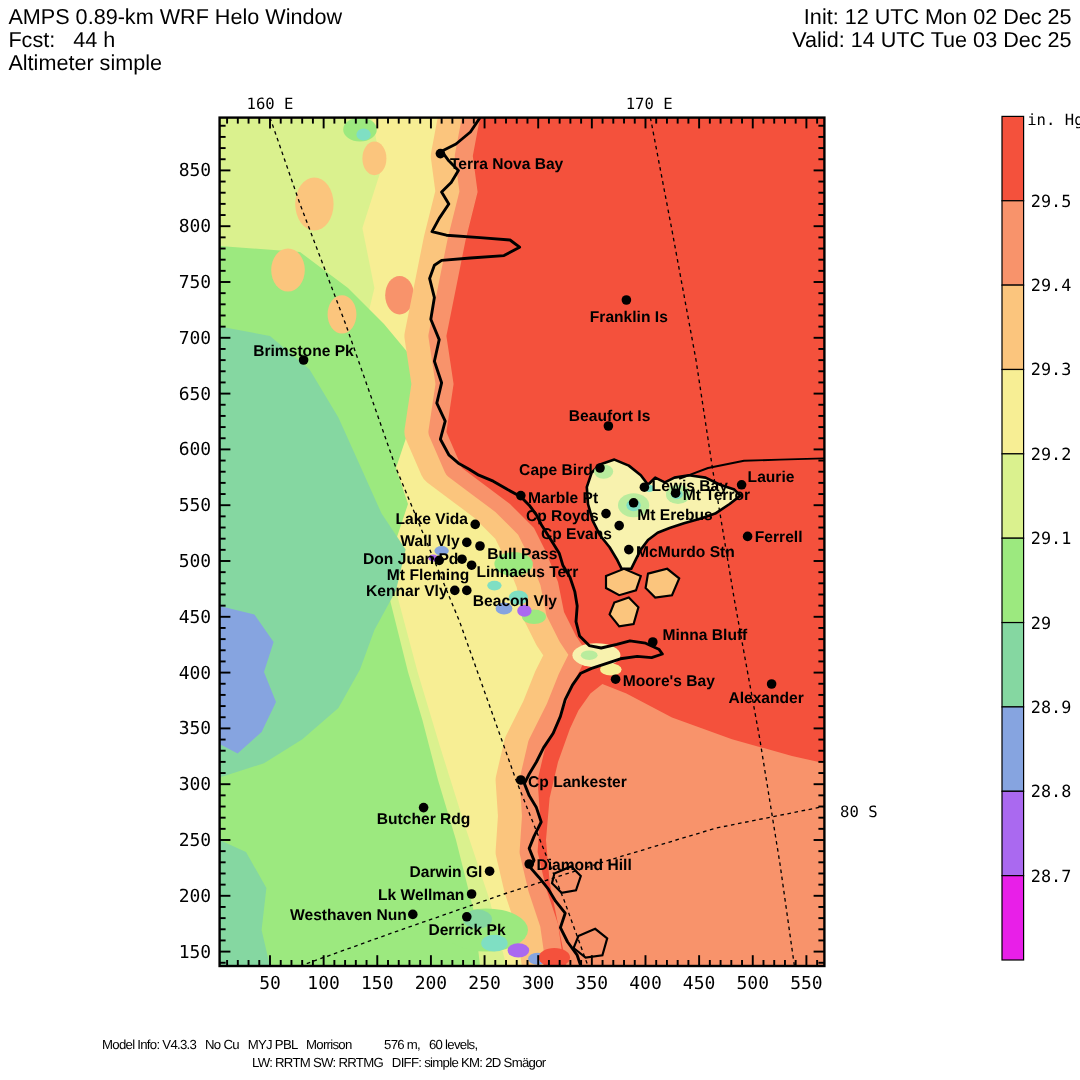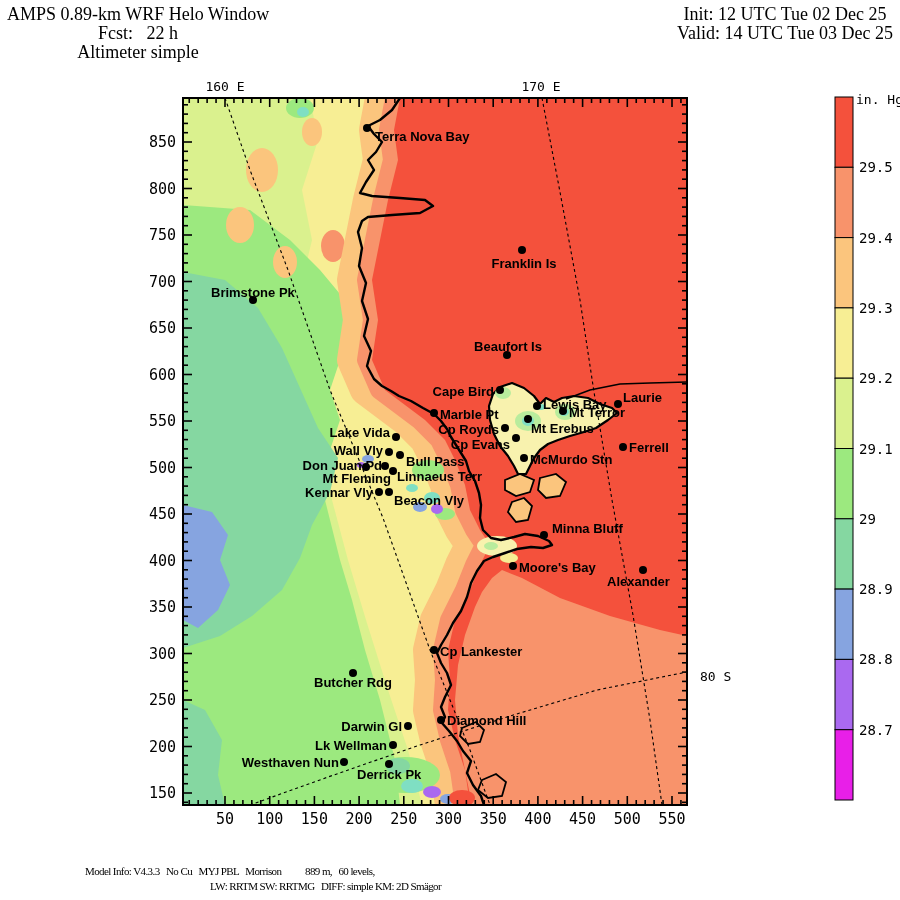--- a/index.html
+++ b/index.html
@@ -1,18 +1,18 @@
 <!DOCTYPE html>
 <html style="--c-red: #f4513c; --c-salmon: #f8936b; --c-orange: #fbc57d; --c-yellow: #f7ee94; --c-yellowgreen: #daf18e; --c-green: #9ce97f; --c-seagreen: #85d7a1; --c-blue: #86a4e0; --c-purple: #aa69f0; --c-magenta: #e81fe8; --c-cream: #f8f2ae; --c-cyan: #7fdfc3; --c-island_green: #b9ec9d;"><head>
 <meta charset="utf-8">
 <style>
   html,body{margin:0;padding:0;background:#fff;}
   .page{position:relative;width:900px;height:900px;background:#ffffff;overflow:hidden;
         font-family:"DejaVu Sans Mono",monospace;}
-  pre{margin:0;font-family:Liberation Serif, serif;color:#000;text-align:center;}
+  pre{margin:0;font-family:Liberation Sans, sans-serif;color:#000;}
   .hdr-left{position:absolute;left:7px;top:5px;font-size:18px;line-height:19px;}
   .hdr-right{position:absolute;right:7px;top:5px;font-size:18px;line-height:19px;text-align:right;}
   .footer1{position:absolute;left:85px;top:865px;font-size:11px;letter-spacing:-0.6px;}
   .footer2{position:absolute;left:210px;top:880px;font-size:11px;letter-spacing:-0.6px;}
   svg text{fill:#000;}
   .tk{stroke:#000;stroke-width:1.6;}
   .frame{fill:none;stroke:#000;stroke-width:2;}
   .axlbl{font:15px "DejaVu Sans Mono",monospace;}
   .geolbl{font:13px "DejaVu Sans Mono",monospace;}
   .stlbl{font:bold 13px "Liberation Sans",sans-serif;}
@@ -23,26 +23,26 @@
   .coast-thin{fill:none;stroke:#000;stroke-width:1.6;stroke-linejoin:round;}
   .band{fill:none;stroke-linejoin:round;stroke-linecap:round;}
 </style>
 </head>
 <body>
 
 <div class="page">
 
   <div class="hdr-left">
     <pre>AMPS 0.89-km WRF Helo Window</pre>
-    <pre>Fcst:   22 h</pre>
+    <pre>Fcst:   44 h</pre>
     <pre>Altimeter simple</pre>
   </div>
 
   <div class="hdr-right">
-    <pre>Init: 12 UTC Tue 02 Dec 25</pre>
+    <pre>Init: 12 UTC Mon 02 Dec 25</pre>
     <pre>Valid: 14 UTC Tue 03 Dec 25</pre>
   </div>
 
   <svg width="900" height="900" viewBox="0 0 900 900">
     <defs>
       <clipPath id="plotClip">
           <rect x="183" y="98" width="504" height="707"></rect>
         </clipPath>
     </defs>
 
@@ -497,15 +497,15 @@
         <text x="859" y="383.2" text-anchor="start" class="cblbl">29.2</text>
         <text x="859" y="453.5" text-anchor="start" class="cblbl">29.1</text>
         <text x="859" y="523.8" text-anchor="start" class="cblbl">29</text>
         <text x="859" y="594.0999999999999" text-anchor="start" class="cblbl">28.9</text>
         <text x="859" y="664.4" text-anchor="start" class="cblbl">28.8</text>
         <text x="859" y="734.6999999999999" text-anchor="start" class="cblbl">28.7</text>
         <text x="856" y="104" text-anchor="start" class="cbtitle">in. Hg</text>
       </g>
   </svg>
 
-  <pre class="footer1">Model Info: V4.3.3   No Cu   MYJ PBL   Morrison           889 m,   60 levels,</pre>
+  <pre class="footer1">Model Info: V4.3.3   No Cu   MYJ PBL   Morrison           576 m,   60 levels,</pre>
   <pre class="footer2">LW: RRTM SW: RRTMG   DIFF: simple KM: 2D Smägor</pre>
 </div>
 
 </body></html>

